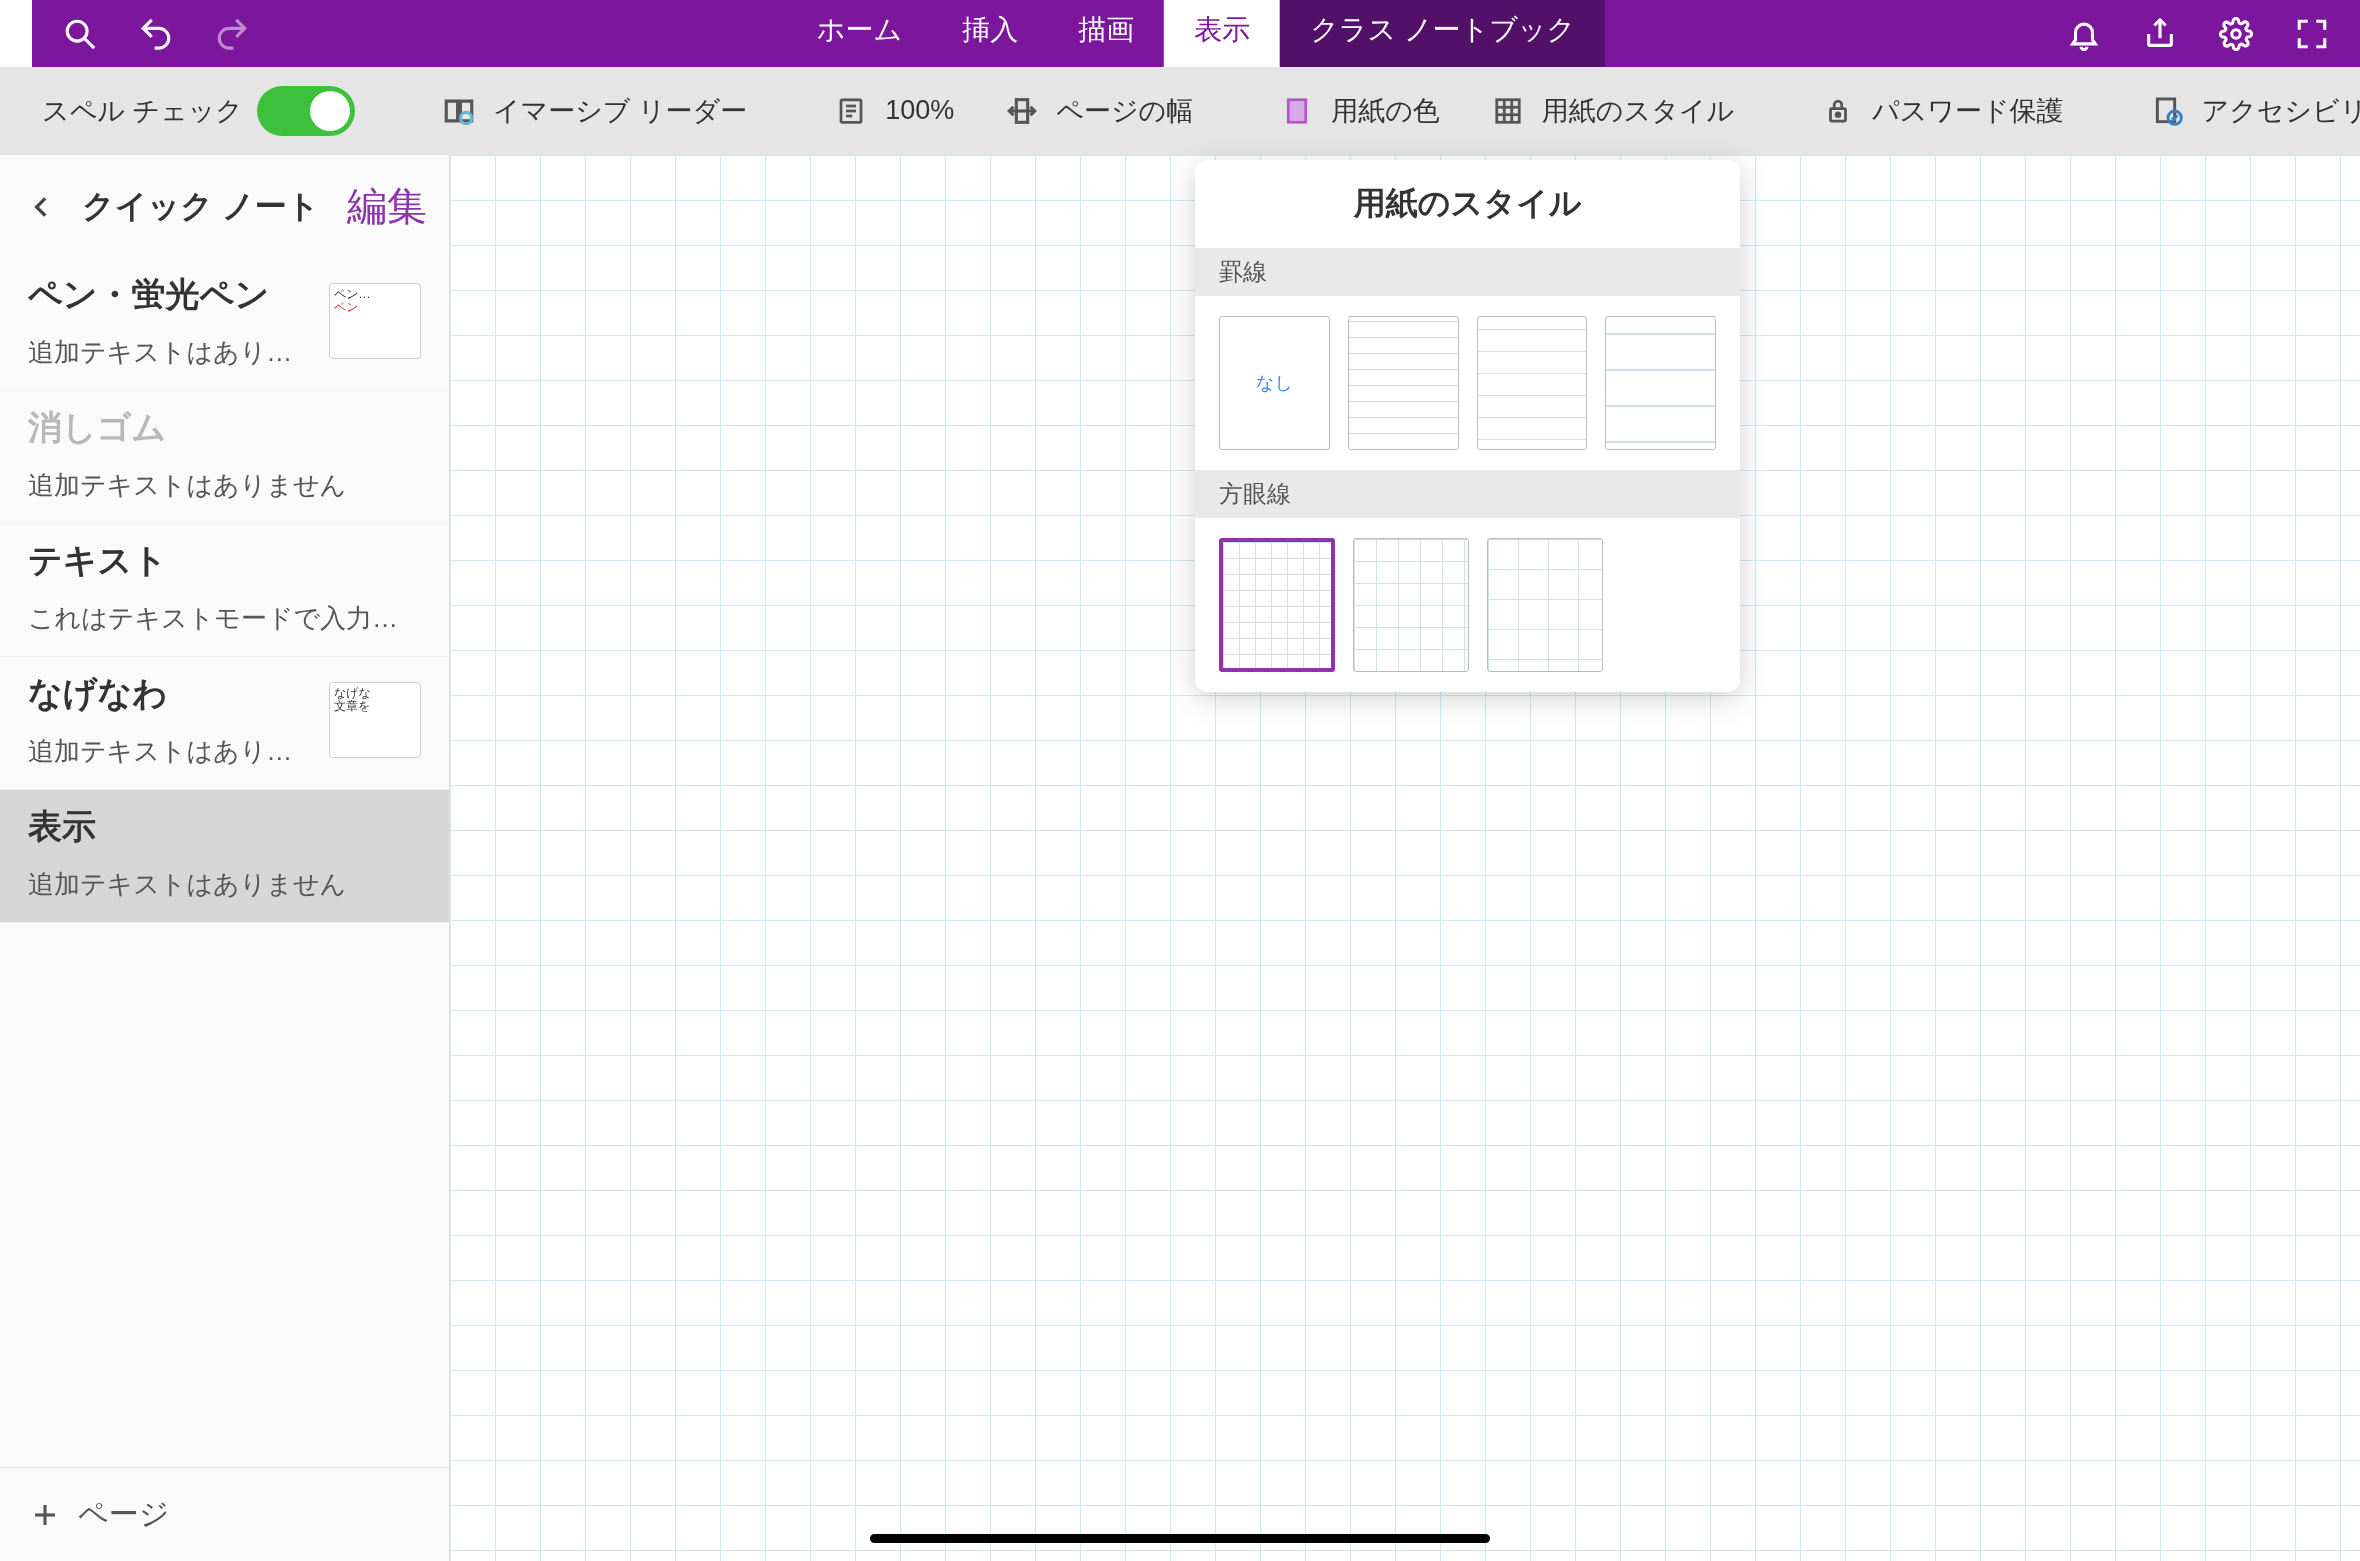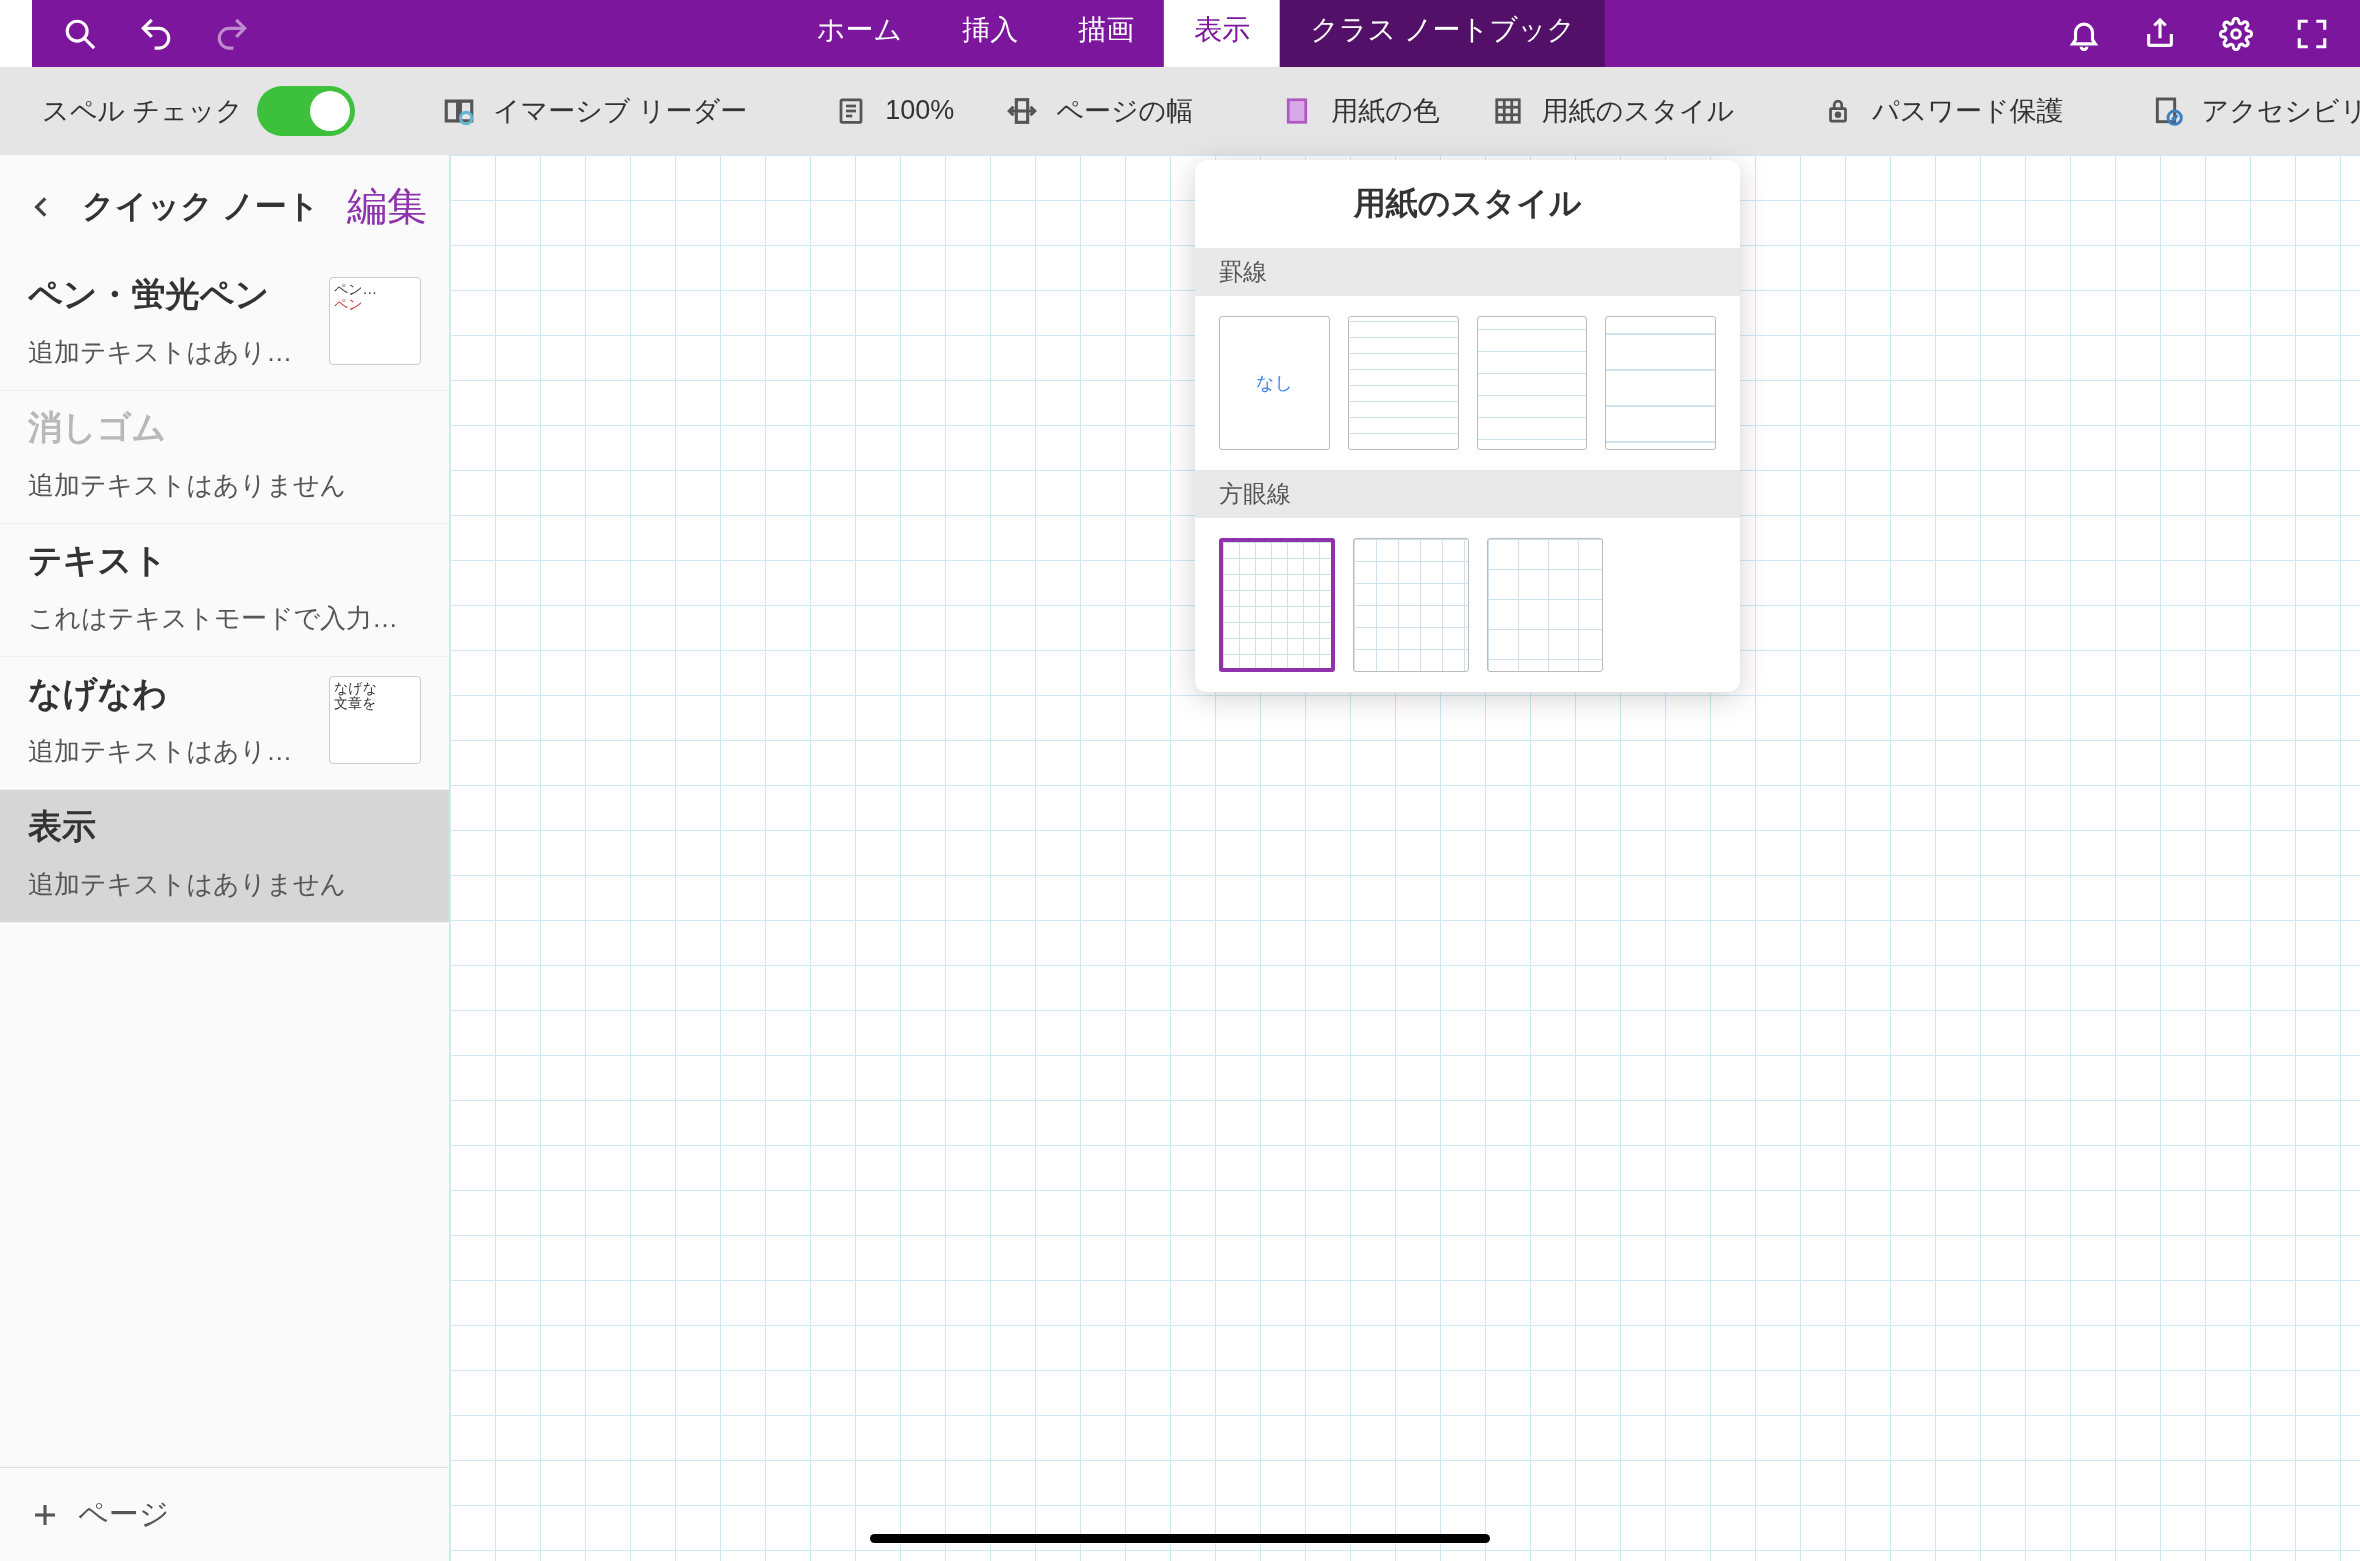--- a/index.html
+++ b/index.html
@@ -35,21 +35,21 @@
   .sidebar-title { font-size:32px; font-weight:600; color:#333; flex:1; text-align:left; }
   .sidebar-edit { font-size:40px; color:#8f33ad; cursor:pointer; }
 
   .pages { flex:1; overflow:auto; }
   .page-item { padding: 14px 28px 20px 28px; border-bottom:1px solid #f0f0f0; display:flex; gap:14px; align-items:center; cursor:pointer; }
   .page-item.selected { background:#d6d6d6; }
   .page-text { flex:1; min-width:0; }
   .page-title { font-size:34px; font-family: "Bradley Hand", "Comic Sans MS", cursive; color:#333; font-weight:600; white-space:nowrap; overflow:hidden; }
   .page-title.faded { color:#b8b8b8; }
   .page-sub { font-size:26px; color:#555; white-space:nowrap; overflow:hidden; text-overflow:ellipsis; margin-top:17px; }
-  .page-thumb { width:92px; height:88px; border:1px solid #ccc; border-radius:4px; background:#fff; font-size:14px; font-family:"Bradley Hand",cursive; color:#cc2d2d; padding:4px; overflow:hidden; line-height:1.1; }
+  .page-thumb { width:92px; height:76px; border:1px solid #ccc; border-radius:4px; background:#fff; font-size:12px; font-family:"Bradley Hand",cursive; color:#cc2d2d; padding:4px; overflow:hidden; line-height:1.1; }
 
   .addpage { display:flex; align-items:center; gap:18px; padding: 26px 30px; font-size:30px; color:#555; cursor:pointer; border-top:1px solid #e0e0e0; }
   .addpage svg { stroke:#555; stroke-width:2.5; }
 
   .canvas { flex:1; position:relative; background:#fff;
     background-image:
       linear-gradient(#cfe9f4 1px, transparent 1px),
       linear-gradient(90deg, #cfe9f4 1px, transparent 1px);
     background-size: 45px 45px;
   }

